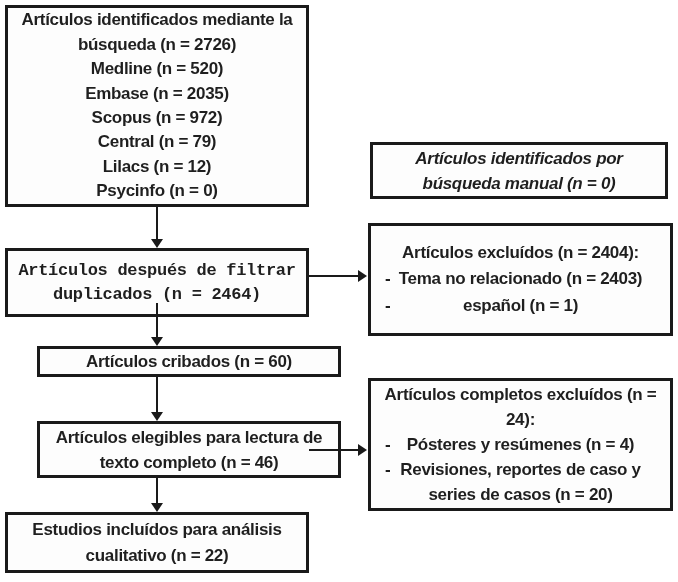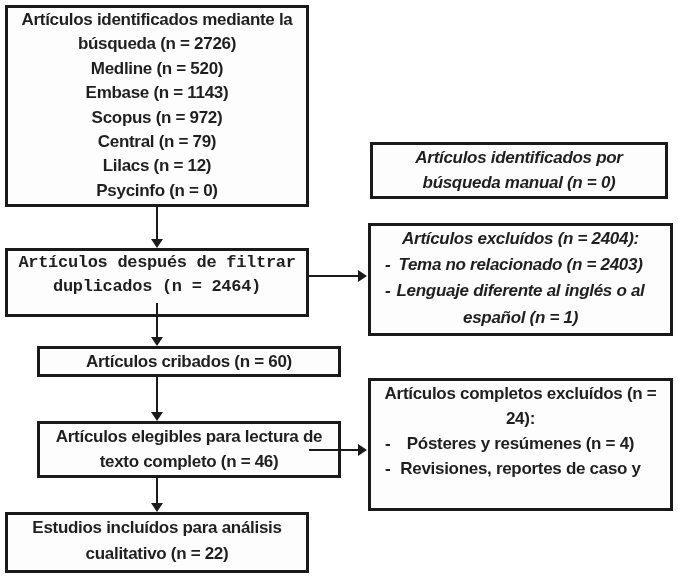--- a/index.html
+++ b/index.html
@@ -17,20 +17,21 @@
     color: #1f1f1f;
     overflow: hidden;
   }
   .box {
     position: absolute;
     box-sizing: border-box;
     border: 3px solid #1a1a1a;
     background: #fdfdfd;
     display: flex;
     flex-direction: column;
+    justify-content: center;
     text-align: center;
     font-size: 17px;
     letter-spacing: -0.3px;
   }
   .line {
     white-space: nowrap;
     line-height: 25px;
     position: relative;
   }
   .bullet .dash {
@@ -38,21 +39,21 @@
     left: 14px;
     top: 0;
   }
   
   .b-identified        { left: 5px;   top: 5px;   width: 304px; height: 202px; }
   .b-identified .line  { line-height: 24.4px; }
   .b-manual            { left: 370px; top: 142px; width: 298px; height: 57px; font-style: italic; }
   .b-dedup             { left: 5px;   top: 248px; width: 304px; height: 69px; font-family: Liberation Mono, monospace; }
   .b-dedup .line       { line-height: 24px; }
   .b-excl-screen       { left: 368px; top: 223px; width: 305px; height: 113px; }
-  .b-excl-screen .line { line-height: 26.2px; font-style: italic; }
+  .b-excl-screen .line { line-height: 26.2px; }
   .b-screened          { left: 5px;   top: 346px; width: 304px; height: 31px; margin-left: 32px; }
   .b-eligible          { left: 5px;   top: 421px; width: 304px; height: 57px; margin-left: 32px; }
   .b-excl-full         { left: 368px; top: 378px; width: 305px; height: 133px; }
   .b-included          { left: 5px;   top: 512px; width: 304px; height: 61px; }
   .b-included .line    { line-height: 26px; }
 
   
   .vline {
     position: absolute;
     left: 156px;
@@ -99,21 +100,21 @@
 </style>
 </head>
 <body>
 
 <div class="canvas">
 
   <div class="box b-identified">
     <div class="line">Artículos identificados mediante la</div>
     <div class="line">búsqueda (n = 2726)</div>
     <div class="line">Medline (n = 520)</div>
-    <div class="line">Embase (n = 1143)</div>
+    <div class="line">Embase (n = 2035)</div>
     <div class="line">Scopus (n = 972)</div>
     <div class="line">Central (n = 79)</div>
     <div class="line">Lilacs (n = 12)</div>
     <div class="line">Psycinfo (n = 0)</div>
   </div>
 
   <div class="box b-manual">
     <div class="line">Artículos identificados por</div>
     <div class="line">búsqueda manual (n = 0)</div>
   </div>
@@ -122,21 +123,21 @@
     <div class="line">Artículos después de filtrar</div>
     <div class="line">duplicados (n = 2464)</div>
   </div>
 
   <div class="box b-excl-screen">
     <div class="line">Artículos excluídos (n = 2404):</div>
     <div class="line bullet">
       <span class="dash">-</span><span>Tema no relacionado (n = 2403)</span>
     </div>
     <div class="line bullet">
-      <span class="dash">-</span><span>Lenguaje diferente al inglés o al</span>
+      <span class="dash">-</span>
     </div>
     <div class="line">español (n = 1)</div>
   </div>
 
   <div class="box b-screened">
     <div class="line">Artículos cribados (n = 60)</div>
   </div>
 
   <div class="box b-eligible">
     <div class="line">Artículos elegibles para lectura de</div>
@@ -145,20 +146,21 @@
 
   <div class="box b-excl-full">
     <div class="line">Artículos completos excluídos (n =</div>
     <div class="line">24):</div>
     <div class="line bullet">
       <span class="dash">-</span><span>Pósteres y resúmenes (n = 4)</span>
     </div>
     <div class="line bullet">
       <span class="dash">-</span><span>Revisiones, reportes de caso y</span>
     </div>
+    <div class="line">series de casos (n = 20)</div>
   </div>
 
   <div class="box b-included">
     <div class="line">Estudios incluídos para análisis</div>
     <div class="line">cualitativo (n = 22)</div>
   </div>
 
   <div class="vline v1"></div>
   <div class="vhead v1h"></div>
 

